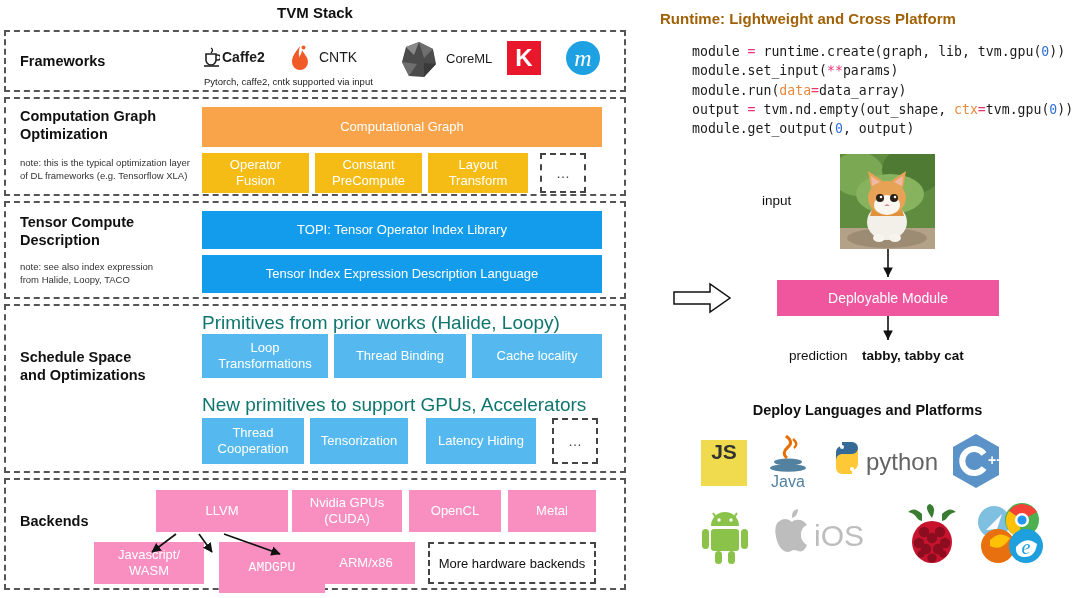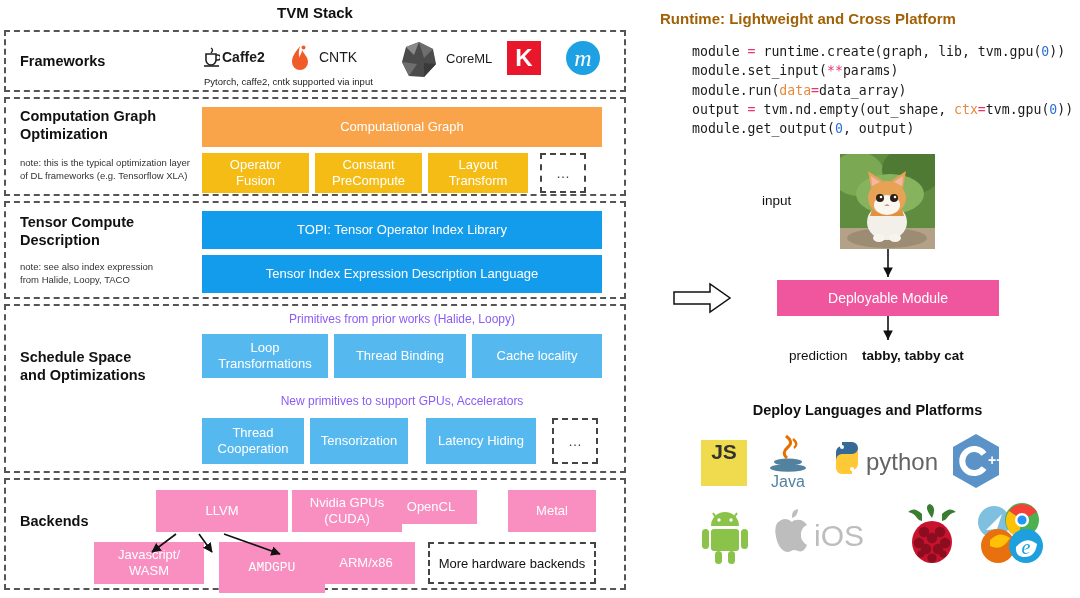--- a/index.html
+++ b/index.html
@@ -47,21 +47,21 @@
   .yellow { background: #F5BC15; }
   .blue-dark { background: #139CEC; }
   .blue-light { background: #55B9F0; }
   .pink { background: #F88FC0; }
   .dashbox {
     position: absolute; border: 2px dashed #444; background: #fff;
     color: #444; font-size: 14px;
     display: flex; align-items: center; justify-content: center;
   }
   .plain-label {
-    position: absolute; font-size: 12px; color: #8b5cf6; text-align: center;
+    position: absolute; font-size: 19px; color: #0f766e; text-align: left;
   }
 
   
   .fw-onnx-note {
     position: absolute; font-size: 9.5px; color: #222; white-space: nowrap;
   }
   .caffe2-txt { position:absolute; font-size: 14px; font-weight: bold; color:#1a1a1a; }
   .cntk-txt { position:absolute; font-size: 14px; color:#1a1a1a; }
   .coreml-txt { position:absolute; font-size: 13px; color:#1a1a1a; }
   .k-logo {
@@ -232,21 +232,21 @@
   <div class="layer" style="top:478px; height:112px;">
     <div class="layer-label" style="top:32px;">Backends</div>
 
     <div class="box pink" style="left:150px; top:10px; width:132px; height:42px;">LLVM</div>
     <div class="box pink sm" style="left:286px; top:10px; width:110px; height:42px;">
       <span style="display:block">
         <span style="display:block">Nvidia GPUs</span>
         <span style="display:block">(CUDA)</span>
       </span>
     </div>
-    <div class="box pink" style="left:379px; top:10px; width:92px; height:34px;">OpenCL</div>
+    <div class="box pink" style="left:403px; top:10px; width:92px; height:42px;">OpenCL</div>
     <div class="box pink" style="left:502px; top:10px; width:88px; height:42px;">Metal</div>
 
     <div class="box pink sm" style="left:88px; top:62px; width:110px; height:42px;">
       <span style="display:block">
         <span style="display:block">Javascript/</span>
         <span style="display:block">WASM</span>
       </span>
     </div>
     <div class="box pink" style="left:213px; top:62px; width:106px; height:51px;font-family:Liberation Mono, monospace;">AMDGPU</div>
     <div class="box pink" style="left:311px; top:62px; width:98px; height:42px;">ARM/x86</div>

